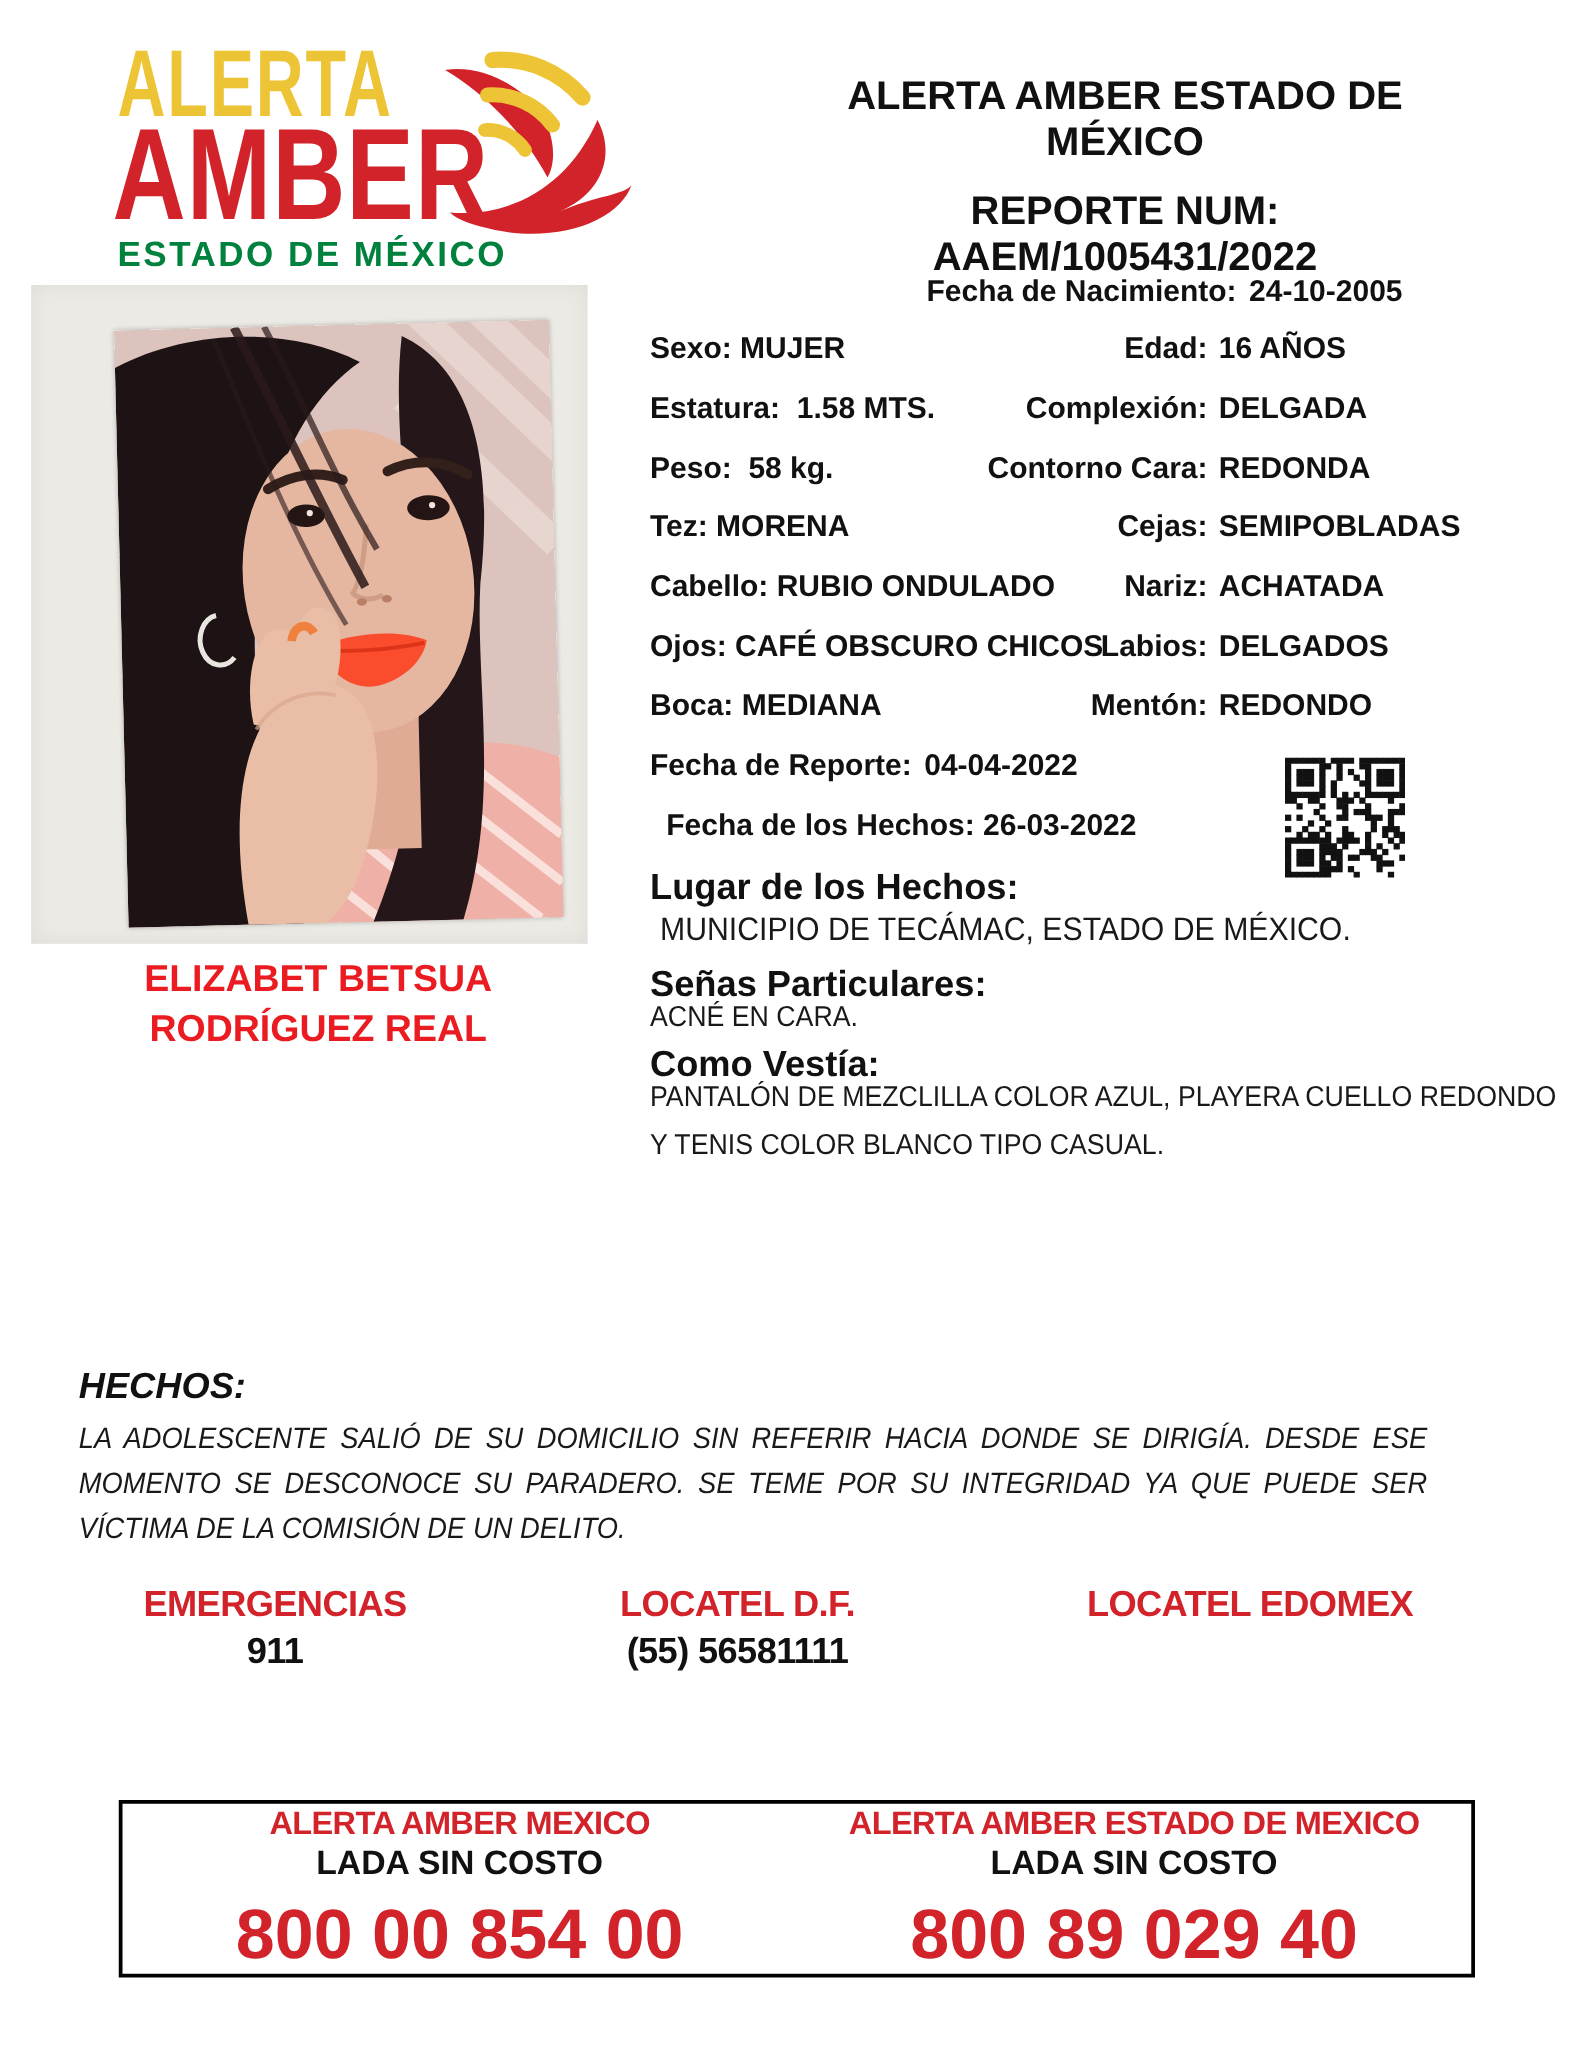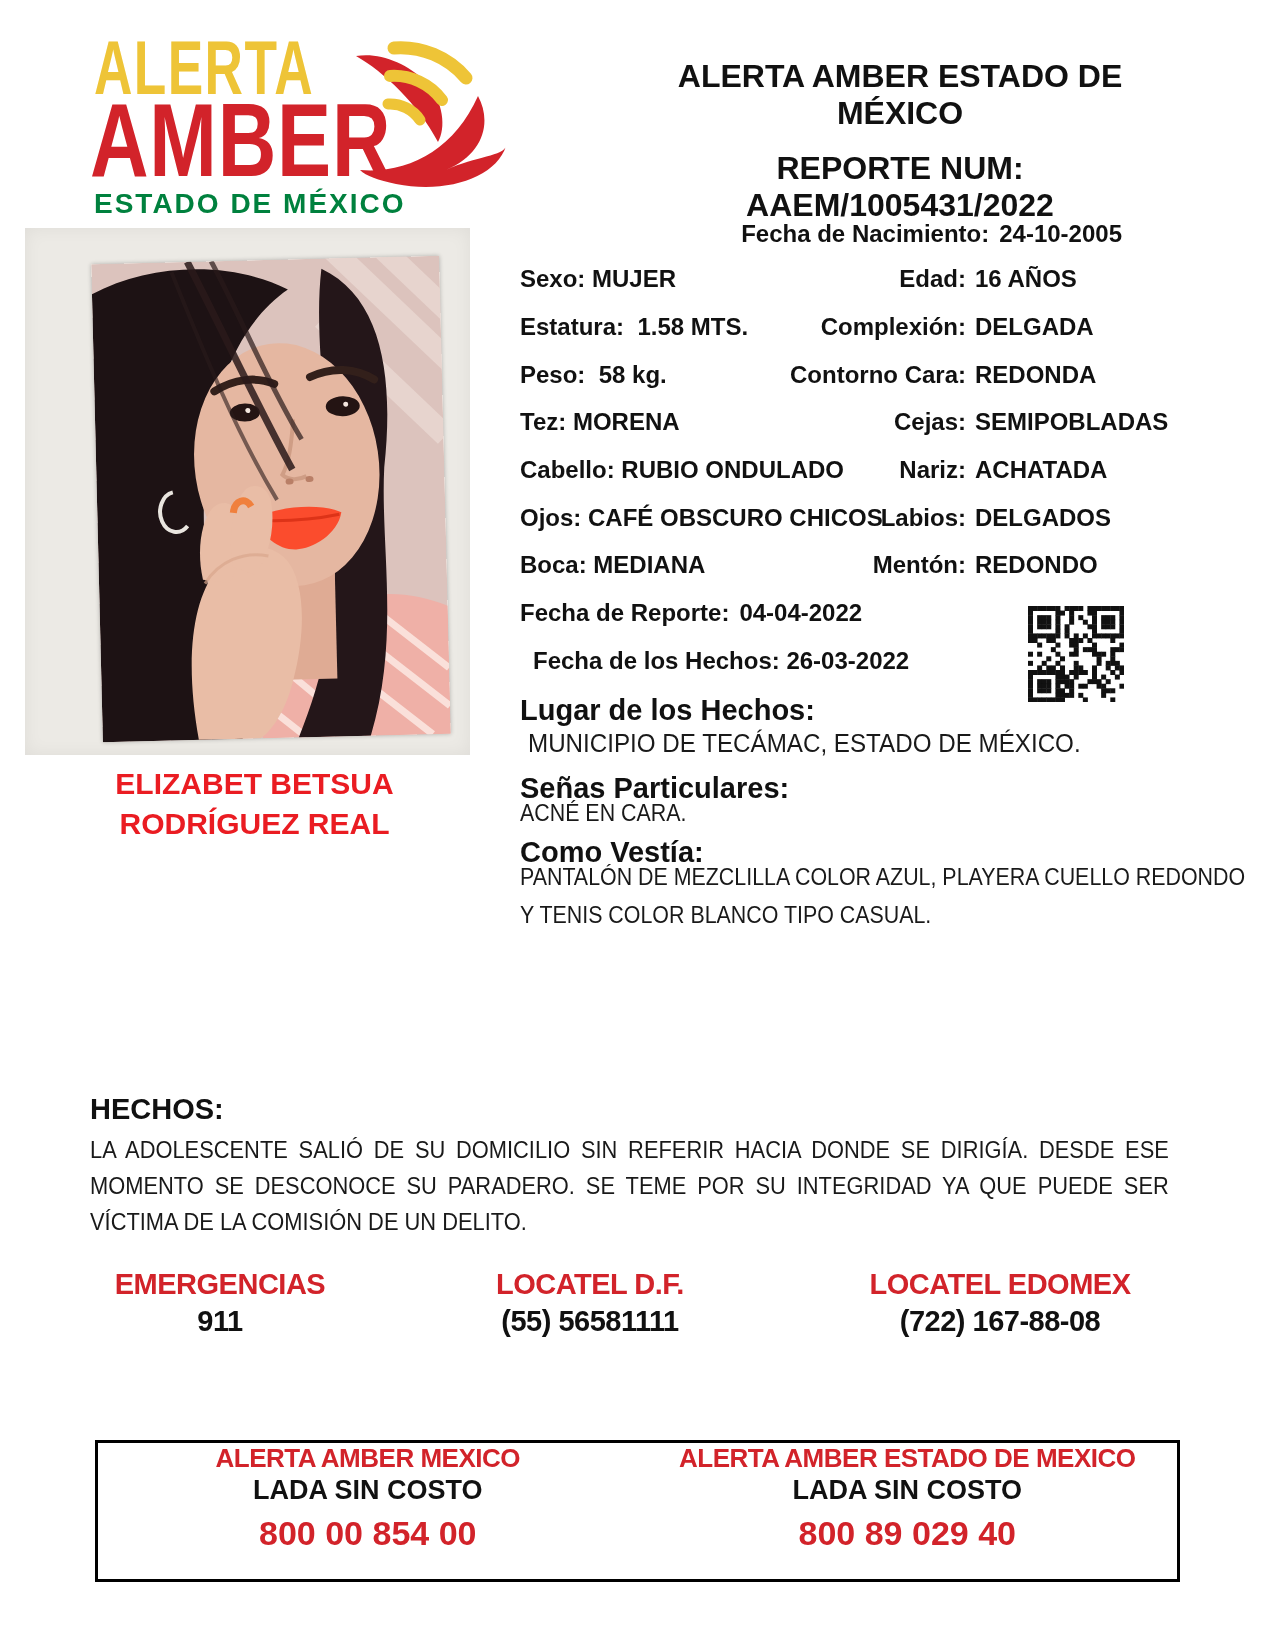--- a/index.html
+++ b/index.html
@@ -53,21 +53,21 @@
   .contact-col{text-align:center;}
   .contact-label{font-size:29px;font-weight:700;color:#d2232a;letter-spacing:-0.5px;}
   .contact-number{font-size:29px;font-weight:700;color:#111;margin-top:4px;letter-spacing:-0.5px;}
 
   
   .fbox{left:95px;top:1440px;width:1085px;height:142px;border:3px solid #000;
     box-sizing:border-box;display:flex;background:#fff;}
   .fcol{flex:1;text-align:center;}
   .fcol-title{font-size:26px;font-weight:700;color:#d2232a;letter-spacing:-0.5px;}
   .fcol-sub{font-size:27px;font-weight:700;color:#111;margin-top:1px;}
-  .fcol-num{font-size:34px;font-weight:700;color:#d2232a;margin-top:8px;letter-spacing:0;}
+  .fcol-num{font-size:56px;font-weight:700;color:#d2232a;margin-top:8px;letter-spacing:0;}
 </style>
 </head>
 <body>
 
 <div class="abs logo">
   <div class="abs logo-alerta">ALERTA</div>
   <div class="abs logo-amber">AMBER</div>
   <svg class="abs logo-swoosh" viewBox="0 0 180 150">
     <path d="M34,132 C82,136 128,112 152,58 C166,84 158,116 120,132 C150,118 178,118 180,108
              C170,140 120,156 70,146 C52,142 40,138 34,132 Z" fill="#d2232a"></path>
@@ -420,36 +420,35 @@
     <rect x="9.14" y="91.43" width="5" height="5" fill="#111"></rect>
     <rect x="13.71" y="91.43" width="5" height="5" fill="#111"></rect>
     <rect x="18.29" y="91.43" width="5" height="5" fill="#111"></rect>
     <rect x="22.86" y="91.43" width="5" height="5" fill="#111"></rect>
     <rect x="27.43" y="91.43" width="5" height="5" fill="#111"></rect>
     <rect x="32.00" y="91.43" width="5" height="5" fill="#111"></rect>
     <rect x="54.86" y="91.43" width="5" height="5" fill="#111"></rect>
     <rect x="82.29" y="91.43" width="5" height="5" fill="#111"></rect>
   </svg>
 
-<div class="abs" style="left:90px;top:1093px;width:1160px;">
+<div class="abs" style="left:63px;top:1093px;width:1160px;font-style:italic;">
   <div class="sec-label">HECHOS:</div>
   <div class="hechos-par" style="margin-top:6px;">LA ADOLESCENTE SALIÓ DE SU DOMICILIO SIN REFERIR HACIA DONDE SE DIRIGÍA. DESDE ESE MOMENTO SE DESCONOCE SU PARADERO. SE TEME POR SU INTEGRIDAD YA QUE PUEDE SER VÍCTIMA DE LA COMISIÓN DE UN DELITO.</div>
 </div>
 
 <div class="abs contact-col" style="left:75px;top:1268px;width:290px;">
   <div class="contact-label">EMERGENCIAS</div>
   <div class="contact-number">911</div>
 </div>
 <div class="abs contact-col" style="left:415px;top:1268px;width:350px;">
   <div class="contact-label">LOCATEL D.F.</div>
   <div class="contact-number">(55) 56581111</div>
 </div>
 <div class="abs contact-col" style="left:805px;top:1268px;width:390px;">
   <div class="contact-label">LOCATEL EDOMEX</div>
-  <div class="contact-number">(722) 167-88-08</div>
 </div>
 
 <div class="abs fbox">
   <div class="fcol">
     <div class="fcol-title">ALERTA AMBER MEXICO</div>
     <div class="fcol-sub">LADA SIN COSTO</div>
     <div class="fcol-num">800 00 854 00</div>
   </div>
   <div class="fcol">
     <div class="fcol-title">ALERTA AMBER ESTADO DE MEXICO</div>

